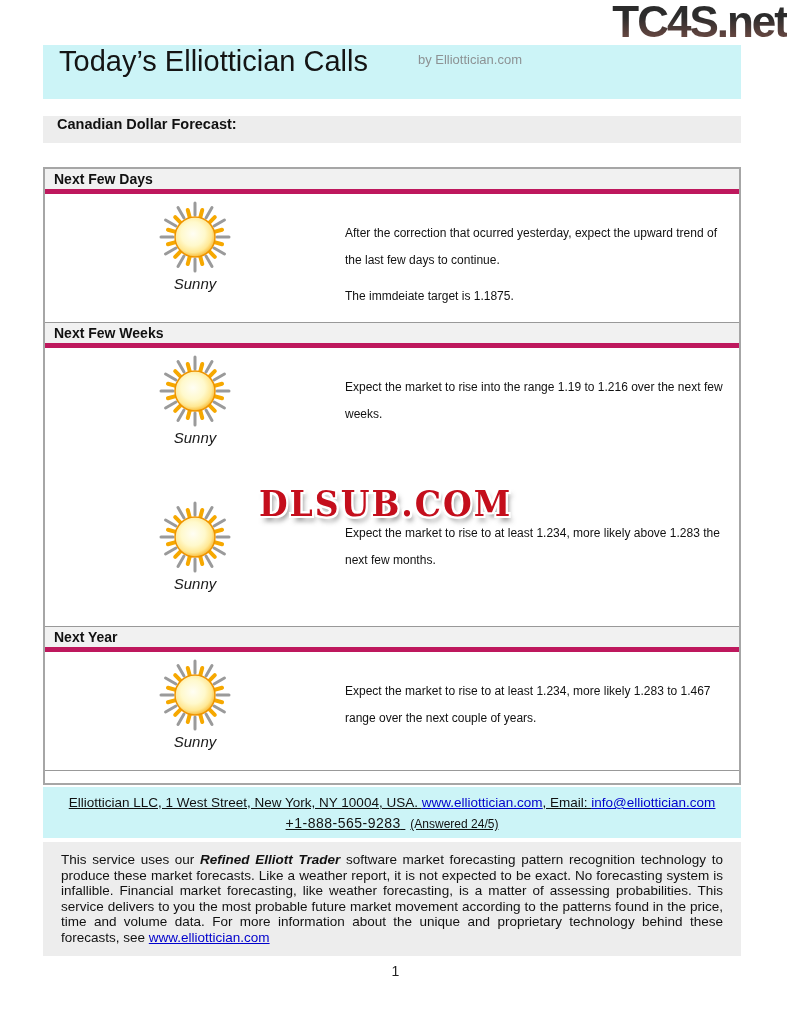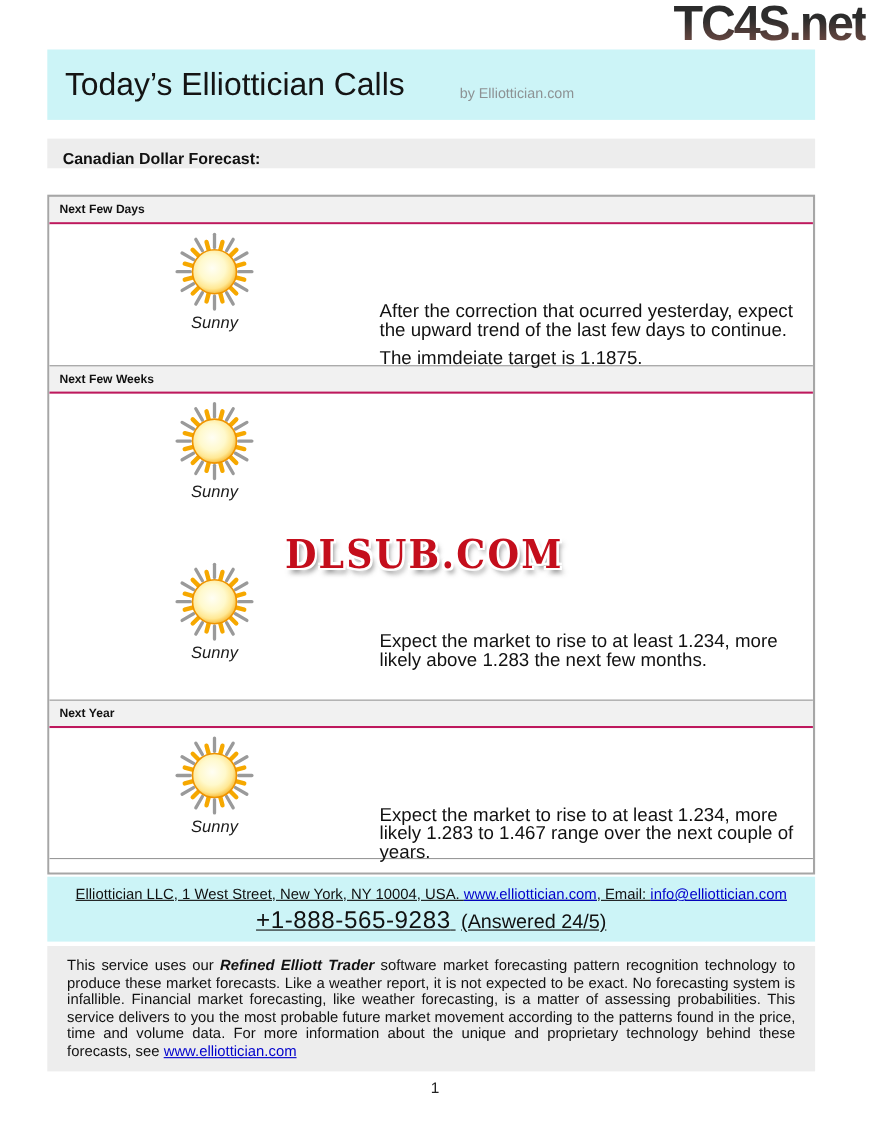--- a/index.html
+++ b/index.html
@@ -15,59 +15,59 @@
   .tc4s {
     position:absolute; top:-2px; right:4px; z-index:5;
     font-size:44px; font-weight:bold; letter-spacing:-2px; line-height:48px;
     background:linear-gradient(#2c2c2c 40%, #7a5048 95%);
     -webkit-background-clip:text; background-clip:text; color:transparent;
     transform:scaleY(1.02);
   }
 
   
   .title-bar {
-    margin-top:45px; height:64px; background:#ccf4f7;
-    display:flex; align-items:center; padding-left:16px;
+    margin-top:45px; height:54px; background:#ccf4f7;
+    display:flex; padding-left:16px;
   }
   .title { font-size:29px; color:#141414; white-space:nowrap; }
   .subtitle { font-size:13px; color:#8d9294; margin-left:10px; position:relative; top:7px; white-space:nowrap;padding-left:40px; }
 
   
   .forecast-bar {
     margin-top:17px; height:27px; background:#ededed;
-    display:flex; align-items:flex-end; padding-left:14px; font-size:14.5px;
+    display:flex; align-items:flex-start; padding-left:14px; font-size:14.5px;
   }
   .forecast-label { font-weight:bold; }
   .forecast-date { font-style:italic; margin-left:10px; }
 
   
   .main-box { margin-top:24px; border:2px solid #a6a6a6; background:#fff; }
   .sec-header {
-    height:26px; background:#f1f1f1; border-bottom:2px solid #be185d;
+    height:26px; background:#f1f1f1; border-bottom:5px solid #be185d;
     display:flex; align-items:center; padding-left:9px;
-    font-weight:bold; font-size:11px;
+    font-weight:bold; font-size:14px;
   }
   .sec-header.first { height:25px; }
   .sec-header.bt { border-top:1px solid #999; }
   .sec-content { display:flex; background:#fff; }
   .c1 { height:128px; } .c2 { height:146px; } .c3 { height:132px; } .c4 { height:118px; }
   .weather-col { width:300px; display:flex; flex-direction:column; align-items:center; padding-top:5px; }
   .condition { font-style:italic; font-size:15px; color:#1a1a1a; }
-  .text-col { flex:1; padding:26px 12px 0 0; font-size:17px; line-height:17px;margin-top:44px; }
+  .text-col { flex:1; padding:26px 12px 0 0; font-size:12px; line-height:27px; }
   .text-col p { margin:0 0 9px 0; }
   .text-col p:empty { display:none; }
   .bottom-strip { height:13px; border-top:1px solid #999; background:#fff; }
 
   
   .footer-cyan { margin-top:2px; background:#ccf4f7; text-align:center; padding:8px 0 6px;text-decoration:underline; }
   .address { font-size:13.5px; }
   .address a { color:#0000cc; }
   .phone-row { margin-top:4px; }
-  .phone { font-size:22px; letter-spacing:0.5px; }
-  .phone-note { font-size:18px; margin-left:5px; }
+  .phone { font-size:14px; letter-spacing:0.5px; }
+  .phone-note { font-size:12px; margin-left:5px; }
 
   
   .disclaimer {
     margin-top:4px; background:#ededed; padding:10px 18px 11px;
     font-size:13.5px; line-height:15.5px; text-align:justify;
   }
   .disclaimer a { color:#0000cc; }
   .product { font-weight:bold; font-style:italic; }
 
   .page-num { text-align:center; margin-top:7px; font-size:14px; color:#222; }
@@ -173,20 +173,24 @@
   <div class="sec-header bt">
     <span>Next Few Weeks</span>
   </div>
   <div class="sec-content c2">
     <div class="weather-col">
       <svg class="sun-wrap">
           <use href="#sun-symbol"></use>
         </svg>
       <span class="condition">Sunny</span>
     </div>
+    <div class="text-col">
+      <p>Expect the market to rise into the range 1.19 to 1.216 over the next few weeks.</p>
+
+    </div>
   </div>
 
   <div class="sec-content c3">
     <div class="weather-col">
       <svg class="sun-wrap">
           <use href="#sun-symbol"></use>
         </svg>
       <span class="condition">Sunny</span>
     </div>
     <div class="text-col">

